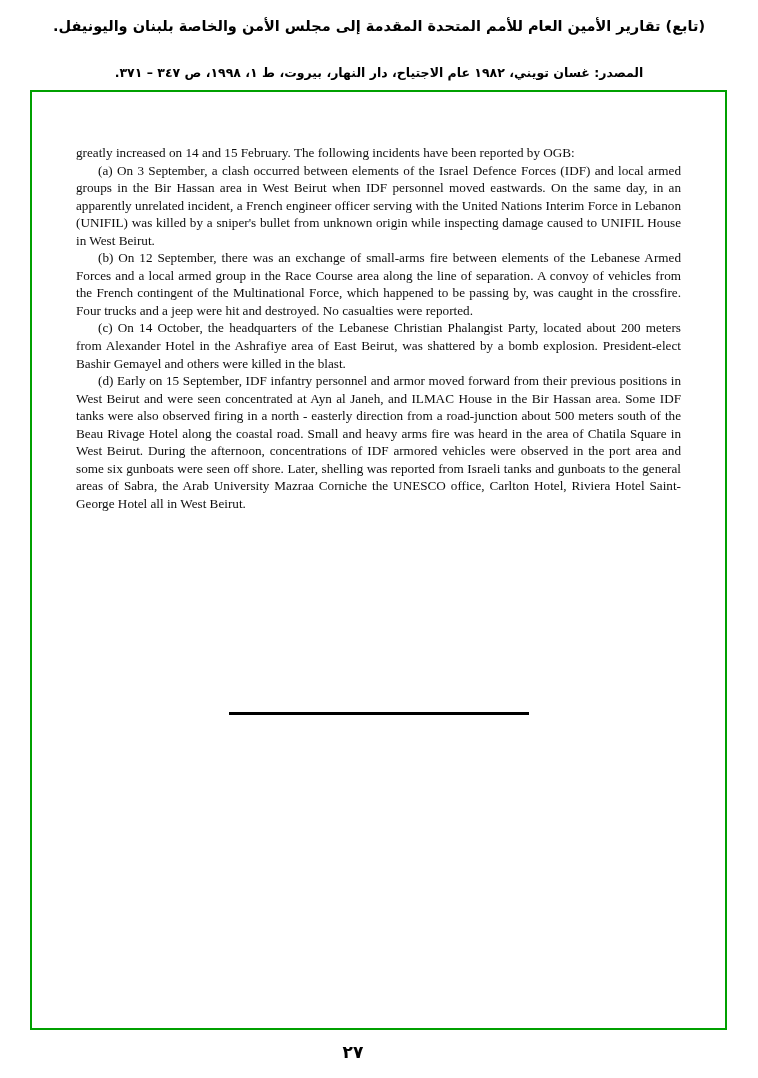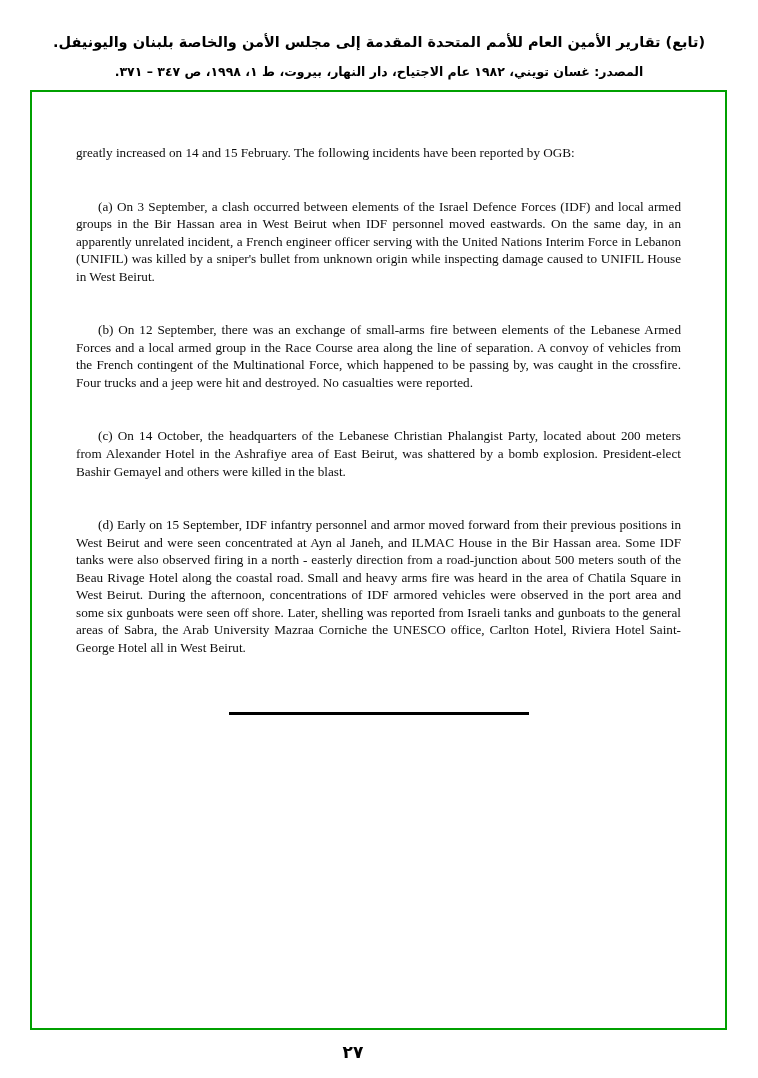--- a/index.html
+++ b/index.html
@@ -25,26 +25,25 @@
     text-align: center;
     direction: rtl;
     font-family: "DejaVu Sans", sans-serif;
     font-weight: bold;
     padding-top: 16px;
   }
   .arabic-title {
     font-size: 14.5px;
     line-height: 1.5;
     letter-spacing: 0px;
-    margin-top: 16px;
   }
   .arabic-source {
     font-size: 12.5px;
     line-height: 1.5;
-    margin-top: 9px;
+    margin-top: 26px;
   }
   .frame {
     position: absolute;
     left: 30px;
     top: 90px;
     width: 697px;
     height: 940px;
     border: 2.5px solid #00a000;
     box-sizing: border-box;
     background: #ffffff;
@@ -59,21 +58,20 @@
     margin: 0;
     font-size: 13.2px;
     line-height: 1.33;
     text-align: justify;
     text-justify: inter-word;
     font-family: "Liberation Serif", serif;
     color: #0d0d0d;
   }
   .body-text p.indent {
     text-indent: 22px;
-    margin-top: 36px;
   }
   .rule-wrap {
     position: absolute;
     left: 44px;
     top: 620px;
     width: 605px;
     display: flex;
     justify-content: center;
   }
   .rule {

